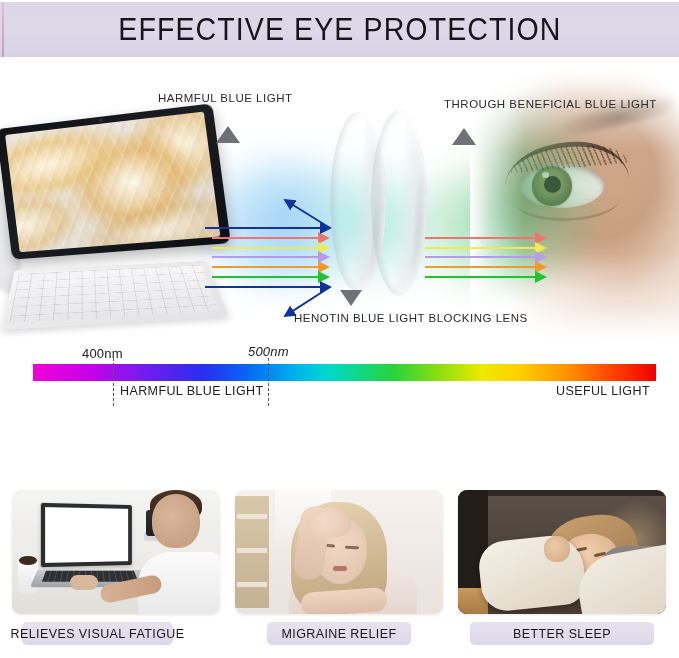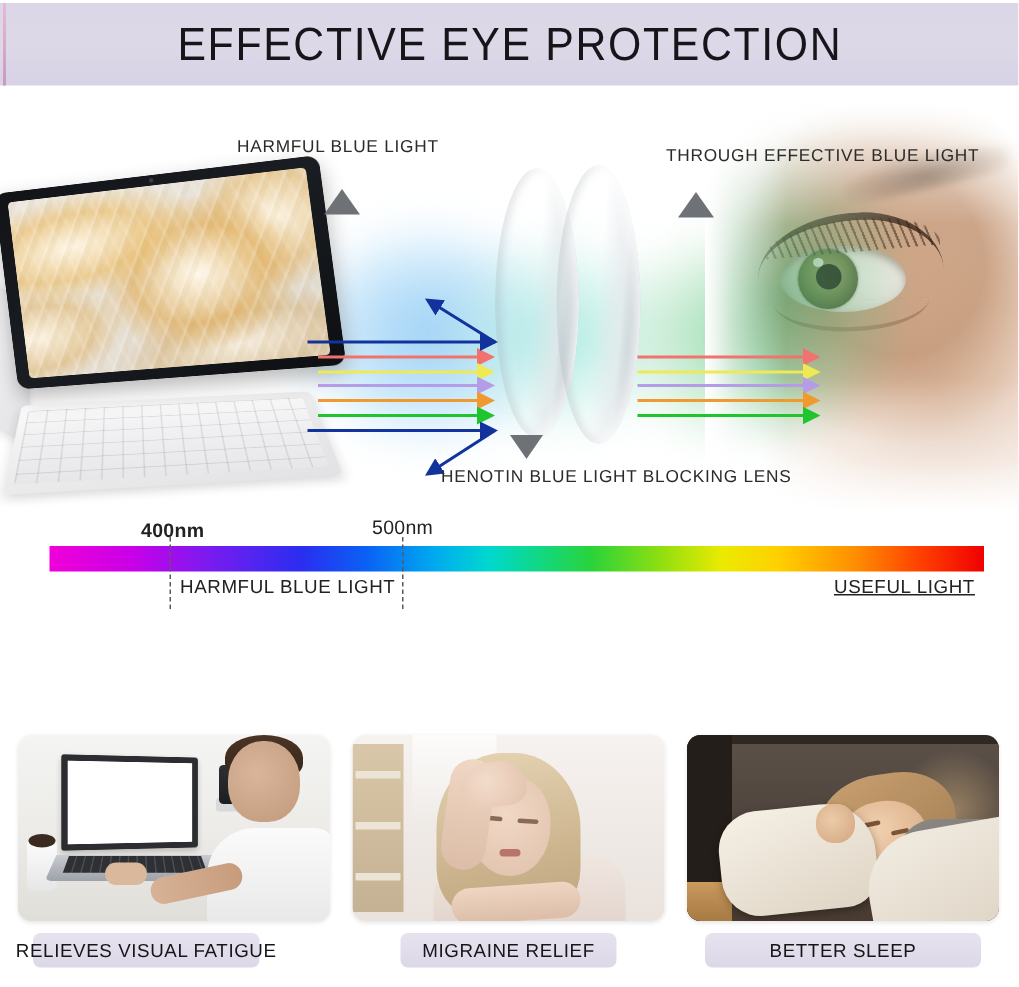--- a/index.html
+++ b/index.html
@@ -231,24 +231,24 @@
       #ff9000 86%,
       #ff4200 93%,
       #f00000 100%);
   }
   .dash{
     position:absolute;top:8px;height:48px;border-left:1.5px dashed #5b5b5b;
   }
   #dash-400{left:113px;}
   #dash-500{left:268px;}
   .nm{position:absolute;font-size:13px;color:#222;letter-spacing:.2px;}
-  #nm-400{left:94px;top:-4px;font-weight:bold;}
-  #nm-500{left:248px;top:-6px;}
+  #nm-400{left:82px;top:-4px;}
+  #nm-500{left:248px;top:-6px;font-style:italic;}
   #sp-harmful{position:absolute;left:120px;top:34px;font-size:12.5px;letter-spacing:.4px;color:#222;}
-  #sp-useful{position:absolute;left:556px;top:34px;font-size:12.5px;letter-spacing:.4px;color:#222;text-decoration:underline;}
+  #sp-useful{position:absolute;left:556px;top:34px;font-size:12.5px;letter-spacing:.4px;color:#222;}
 
   
   #cards{position:absolute;left:0;top:490px;width:679px;height:168px;}
   .card{position:absolute;width:208px;}
   #card-0{left:12px;}
   #card-1{left:235px;}
   #card-2{left:458px;}
   .card-photo{
     width:208px;height:124px;border-radius:9px;overflow:hidden;position:relative;
     box-shadow:0 1px 3px rgba(0,0,0,.10);
@@ -471,21 +471,21 @@
         <line x1="425" y1="209" x2="545" y2="209" stroke="#f0992f" stroke-width="2" marker-end="url(#ar-orange)"></line>
         <line x1="425" y1="219" x2="545" y2="219" stroke="#1fc42f" stroke-width="2" marker-end="url(#ar-green)"></line>
       </g>
     </svg>
 
     <div class="tri tri-up" id="tri-a"></div>
     <div class="tri tri-up" id="tri-b"></div>
     <div class="tri tri-dn" id="tri-c"></div>
 
     <div class="lbl" id="lbl-harmful">HARMFUL BLUE LIGHT</div>
-    <div class="lbl" id="lbl-through">THROUGH EFFECTIVE BLUE LIGHT</div>
+    <div class="lbl" id="lbl-through">THROUGH BENEFICIAL BLUE LIGHT</div>
     <div class="lbl" id="lbl-lens">HENOTIN  BLUE LIGHT BLOCKING LENS</div>
   </div>
 
   <div id="spectrum-sec">
     <div id="spec-bar"></div>
     <div class="dash" id="dash-400"></div>
     <div class="dash" id="dash-500"></div>
     <div class="nm" id="nm-400">400nm</div>
     <div class="nm" id="nm-500">500nm</div>
     <div id="sp-harmful">HARMFUL BLUE LIGHT</div>

